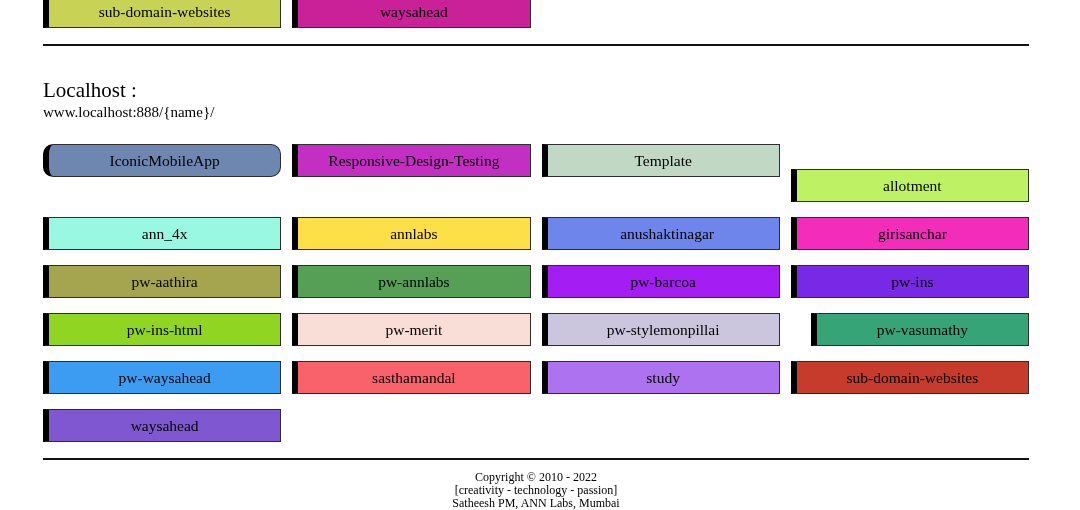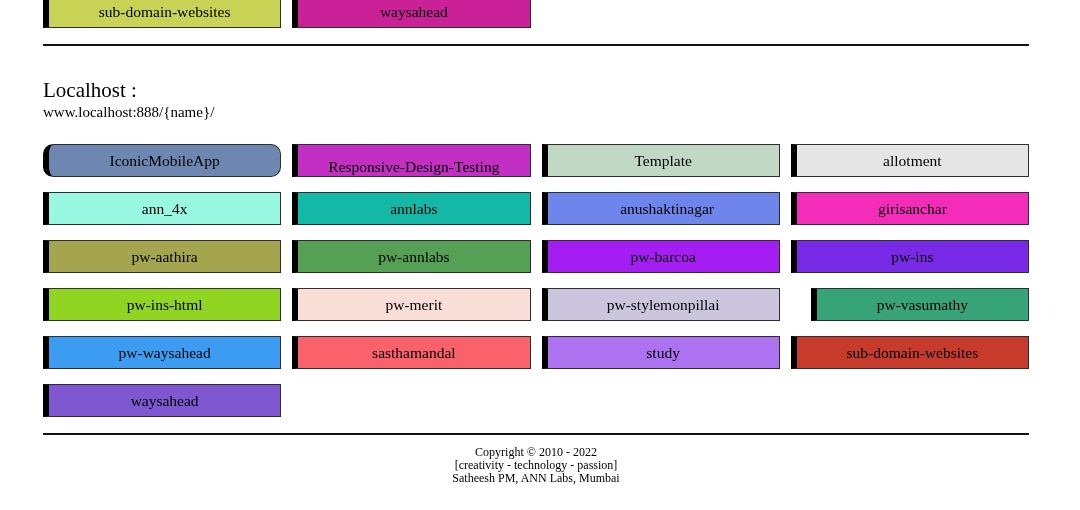--- a/index.html
+++ b/index.html
@@ -79,33 +79,33 @@
 
   <h2 class="section-title">Localhost :</h2>
 
   <div class="url-pattern">www.localhost:888/{name}/</div>
 
   <div class="grid main">
 
   <div class="site-btn" style="background: rgb(109, 135, 176); border-radius: 10px;">
         <span class="lbl">IconicMobileApp</span>
       </div>
-      <div class="site-btn" style="background: rgb(195, 46, 195); align-items: flex-end;">
+      <div class="site-btn" style="background: rgb(195, 46, 195);">
         <span class="lbl">Responsive-Design-Testing</span>
       </div>
       <div class="site-btn" style="background: rgb(192, 216, 196);">
         <span class="lbl">Template</span>
       </div>
-      <div class="site-btn" style="background: #e5e5e5;">
+      <div class="site-btn" style="background: #bef264; margin-top: 25px;">
         <span class="lbl">allotment</span>
       </div>
       <div class="site-btn" style="background: rgb(153, 248, 225);">
         <span class="lbl">ann_4x</span>
       </div>
-      <div class="site-btn" style="background: #14b8a6;">
+      <div class="site-btn" style="background: #fde047;">
         <span class="lbl">annlabs</span>
       </div>
       <div class="site-btn" style="background: rgb(110, 134, 235); padding-left: 8px;">
         <span class="lbl">anushaktinagar</span>
       </div>
       <div class="site-btn" style="background: rgb(243, 44, 186);">
         <span class="lbl">girisanchar</span>
       </div>
       <div class="site-btn" style="background: rgb(165, 165, 80);">
         <span class="lbl">pw-aathira</span>

